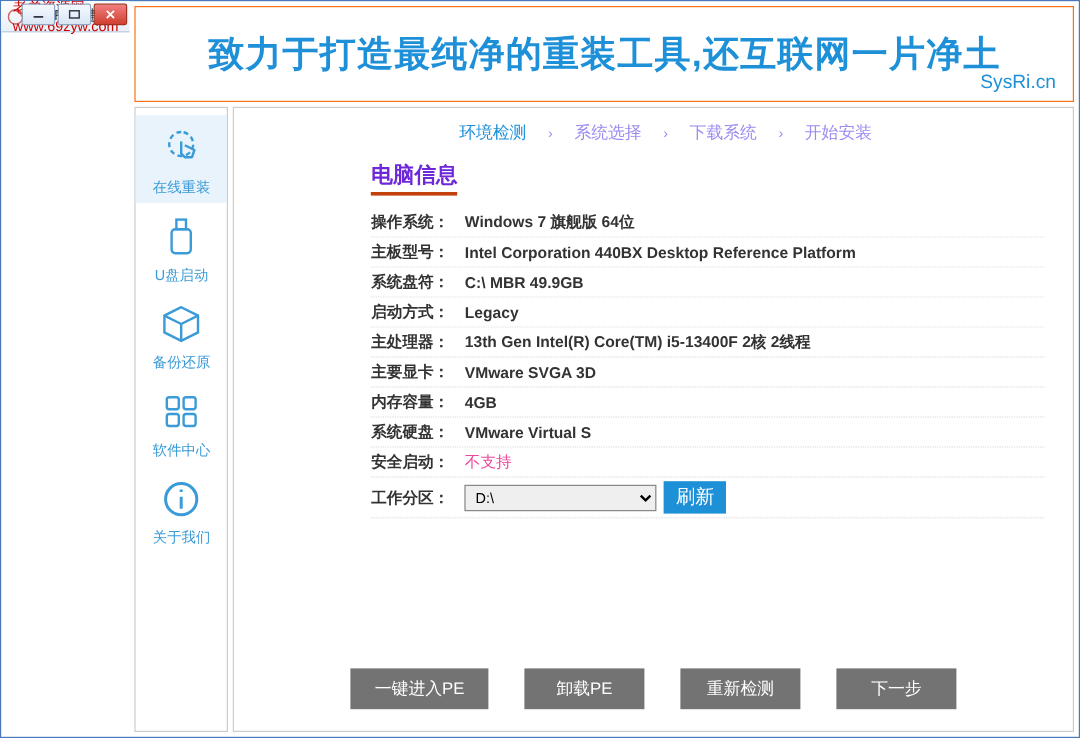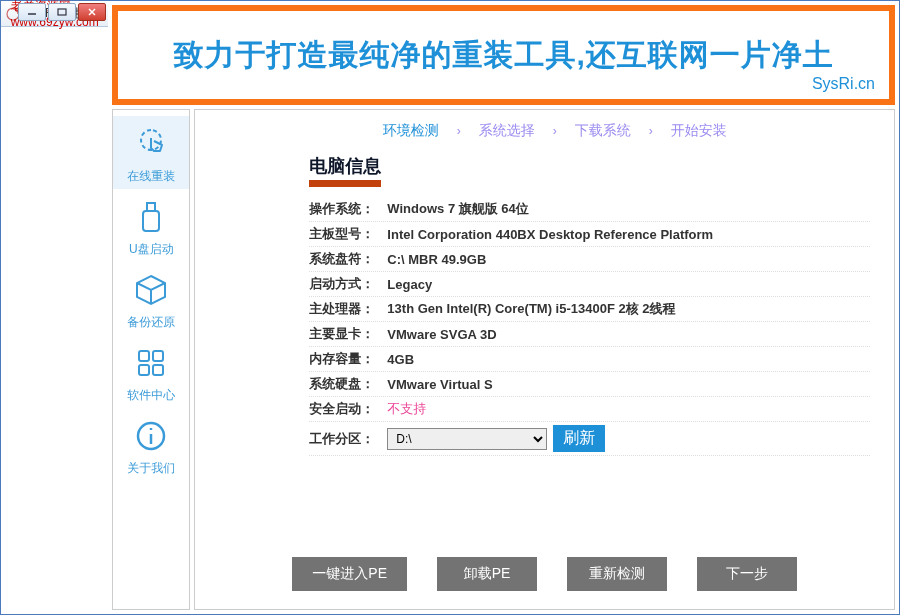--- a/index.html
+++ b/index.html
@@ -11,41 +11,41 @@
 .titlebar .app-icon { width: 16px; height: 16px; margin-right: 4px; display: flex; align-items: center; justify-content: center; }
 .titlebar .title { font-size: 12px; color: #333; }
 .titlebar .center-text { position: absolute; left: 50%; transform: translateX(-50%); font-size: 12px; color: #c00; }
 .titlebar .win-controls { position: absolute; right: 2px; top: 2px; display: flex; gap: 2px; }
 .win-btn { width: 28px; height: 18px; border: 1px solid #8fa8c4; border-radius: 2px; background: linear-gradient(#f5f9fe, #d9e6f5); display: flex; align-items: center; justify-content: center; cursor: pointer; }
 .win-btn.close { background: linear-gradient(#f08080, #d04030); border-color: #a03020; }
 .win-btn svg { display: block; }
 
 .body { flex: 1; display: flex; flex-direction: column; }
 
-.banner { height: 100px; border: 6px solid #f97316; margin: 4px; display: flex; flex-direction: column; align-items: center; justify-content: center; position: relative; }
+.banner { height: 80px; border: 1px solid #f97316; margin: 4px; display: flex; flex-direction: column; align-items: center; justify-content: center; position: relative; }
 .banner-text { font-size: 30px; font-weight: bold; color: #1e90d8; letter-spacing: 1px; }
 .banner-sub { position: absolute; right: 14px; bottom: 6px; font-size: 16px; font-weight: normal; color: #1e90d8; }
 
 .main { flex: 1; display: flex; margin: 0 4px 4px 4px; gap: 4px; }
 
 .sidebar { width: 78px; border: 1px solid #ccc; display: flex; flex-direction: column; align-items: center; padding-top: 6px; }
 .side-item { width: 100%; display: flex; flex-direction: column; align-items: center; padding: 6px 0 4px 0; cursor: pointer; }
 .side-item.active { background: #e8f3fb; }
 .side-item .icon { width: 44px; height: 44px; display: flex; align-items: center; justify-content: center; }
 .side-item .lbl { font-size: 12px; color: #3b9bd8; margin-top: 2px; }
 
 .content { flex: 1; border: 1px solid #ccc; padding: 12px 24px; display: flex; flex-direction: column; }
 
 .steps { display: flex; align-items: center; justify-content: center; gap: 18px; font-size: 14px; color: #9b8cf0; margin-bottom: 14px; padding-left: 20px; }
 .step { color: #9b8cf0; }
 .step.active { color: #1e90d8; }
 .step-sep { color: #9b8cf0; font-size: 12px; }
 
 .info { margin-left: 90px; }
-.info h2 { font-size: 18px; font-weight: bold; color: #0f172a; border-bottom: 7px solid #c2410c; display: inline-block; padding-bottom: 2px; margin-bottom: 10px; }
+.info h2 { font-size: 18px; font-weight: bold; color: #6d28d9; border-bottom: 3px solid #c2410c; display: inline-block; padding-bottom: 2px; margin-bottom: 10px; }
 .row { display: flex; align-items: center; font-size: 13px; color: #333; padding: 3px 0; border-bottom: 1px dotted #ddd; }
 .row .k { font-weight: bold; width: 78px; }
 .row .v { font-weight: bold; color: #333; }
 .row .v.gray { color: #ec4899; font-weight: normal; }
 .row select { width: 160px; height: 22px; border: 1px solid #888; font-size: 12px; padding-left: 4px; }
 .row .refresh { margin-left: 6px; background: #1e90d8; color: #fff; border: none; padding: 3px 10px; font-size: 16px; cursor: pointer; }
 
 .actions { display: flex; justify-content: center; gap: 30px; margin-top: auto; padding-bottom: 6px; }
 .actions button { background: #737373; color: #fff; border: none; padding: 8px 20px; font-size: 14px; cursor: pointer; min-width: 100px; }
 </style>

